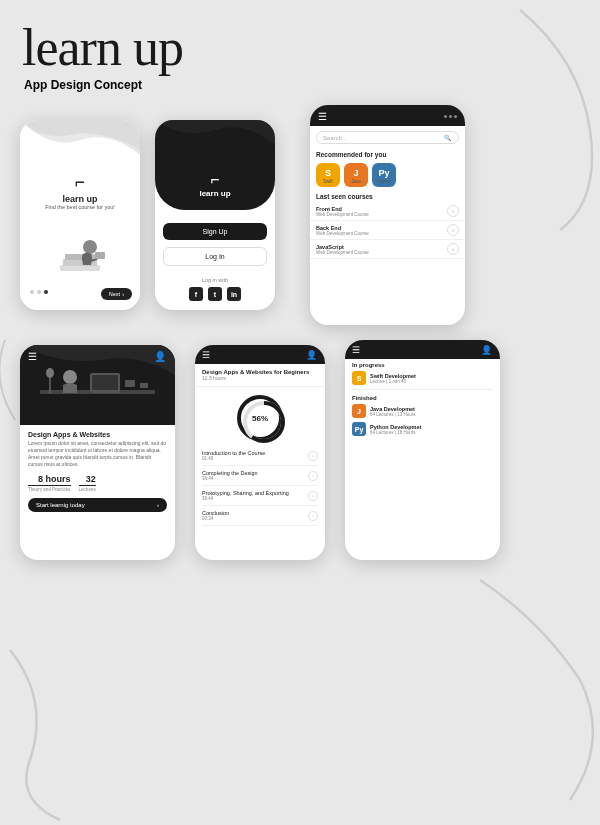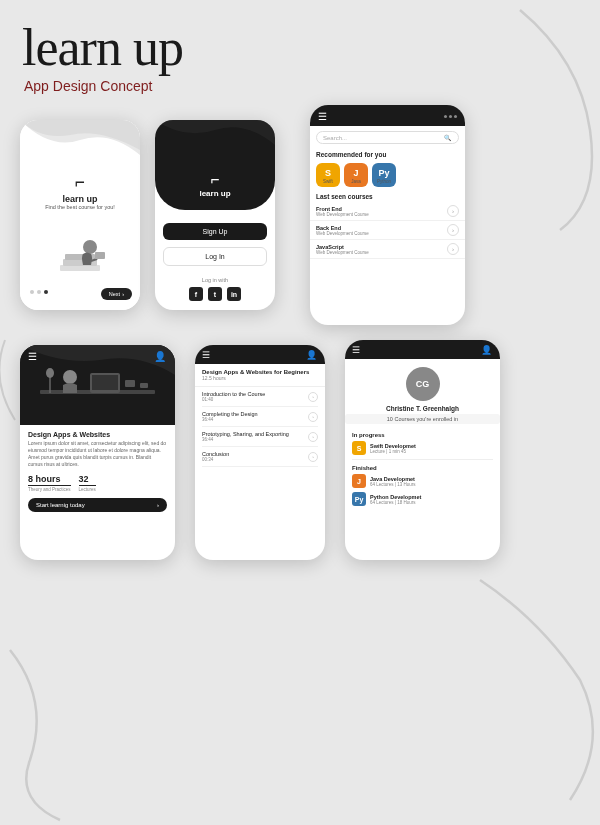--- a/index.html
+++ b/index.html
@@ -16,27 +16,27 @@
       font-size: 52px;
       font-weight: 400;
       color: #1a1a1a;
       position: absolute;
       top: 18px;
       left: 22px;
       letter-spacing: -1px;
       font-family: 'Georgia', serif;
     }
     .subtitle {
-      font-size: 14px;
-      color: #7f1d1d;
+      font-size: 12px;
+      color: #000000;
       position: absolute;
       top: 78px;
       left: 24px;
       font-family: Arial, sans-serif;
-      font-weight: 400;
+      font-weight: 700;
     }
 
     
     .phone {
       position: absolute;
       border-radius: 18px;
       overflow: hidden;
       box-shadow: 0 4px 18px rgba(0,0,0,0.18);
     }
 
@@ -335,21 +335,21 @@
       font-family: Arial, sans-serif;
       line-height: 1.4;
       margin-top: 2px;
     }
     .p4-stats {
       display: flex;
       gap: 8px;
       margin: 6px 0;
     }
     .p4-stat {
-      text-align: left;
+      text-align: right;
     }
     .p4-stat-num {
       font-size: 9px;
       font-weight: bold;
       color: #222;
       font-family: Arial, sans-serif;
       border-bottom: 1.5px solid #222;
       padding-bottom: 1px;
     }
     .p4-stat-label {
@@ -747,20 +747,29 @@
 
 <div class="phone phone5">
   <div class="p5-header">
     <span class="p5-menu-icon">☰</span>
     <span class="p5-profile-icon">👤</span>
   </div>
   <div class="p5-course-header">
     <div class="p5-course-name">Design Apps &amp; Websites for Beginers</div>
     <div class="p5-course-time">12.5 hours</div>
   </div>
+  <div class="p5-progress-area">
+    <div class="p5-progress-circle">
+      <svg width="46" height="46" viewBox="0 0 46 46" style="position:absolute;top:0;left:0;">
+        <circle cx="23" cy="23" r="19" fill="none" stroke="#e0e0e0" stroke-width="4"></circle>
+        <circle cx="23" cy="23" r="19" fill="none" stroke="#1a1a1a" stroke-width="4" stroke-dasharray="72 119" stroke-dashoffset="0" transform="rotate(-90 23 23)"></circle>
+      </svg>
+      <span style="position:relative;z-index:1;font-size:8px;font-weight:bold;font-family:Arial">56%</span>
+    </div>
+  </div>
   <div class="p5-lessons">
     <div class="p5-lesson-item">
       <div class="p5-lesson-info">
         <div class="p5-lesson-name">Introduction to the Course</div>
         <div class="p5-lesson-time">01:40</div>
       </div>
       <div class="p5-lesson-arrow">›</div>
     </div>
     <div class="p5-lesson-item">
       <div class="p5-lesson-info">
@@ -784,25 +793,20 @@
       <div class="p5-lesson-arrow">›</div>
     </div>
   </div>
 </div>
 
 <div class="phone phone6">
   <div class="p6-header">
     <span class="p6-menu-icon">☰</span>
     <span class="p6-profile-icon">👤</span>
   </div>
-  <div class="p6-avatar-area">
-    <div class="p6-avatar">CG</div>
-    <div class="p6-user-name">Christine T. Greenhalgh</div>
-    <div class="p6-enrolled-label">10 Courses you're enrolled in</div>
-  </div>
   <div class="p6-section-title">In progress</div>
   <div class="p6-course-row">
     <div class="p6-course-icon" style="background:#f0a500">
       <span style="color:#fff;font-weight:bold;font-size:7px;font-family:Arial">S</span>
     </div>
     <div class="p6-course-details">
       <div class="p6-course-name">Swift Developmet</div>
       <div class="p6-course-meta">Lecture | 1 min 45</div>
     </div>
   </div>

